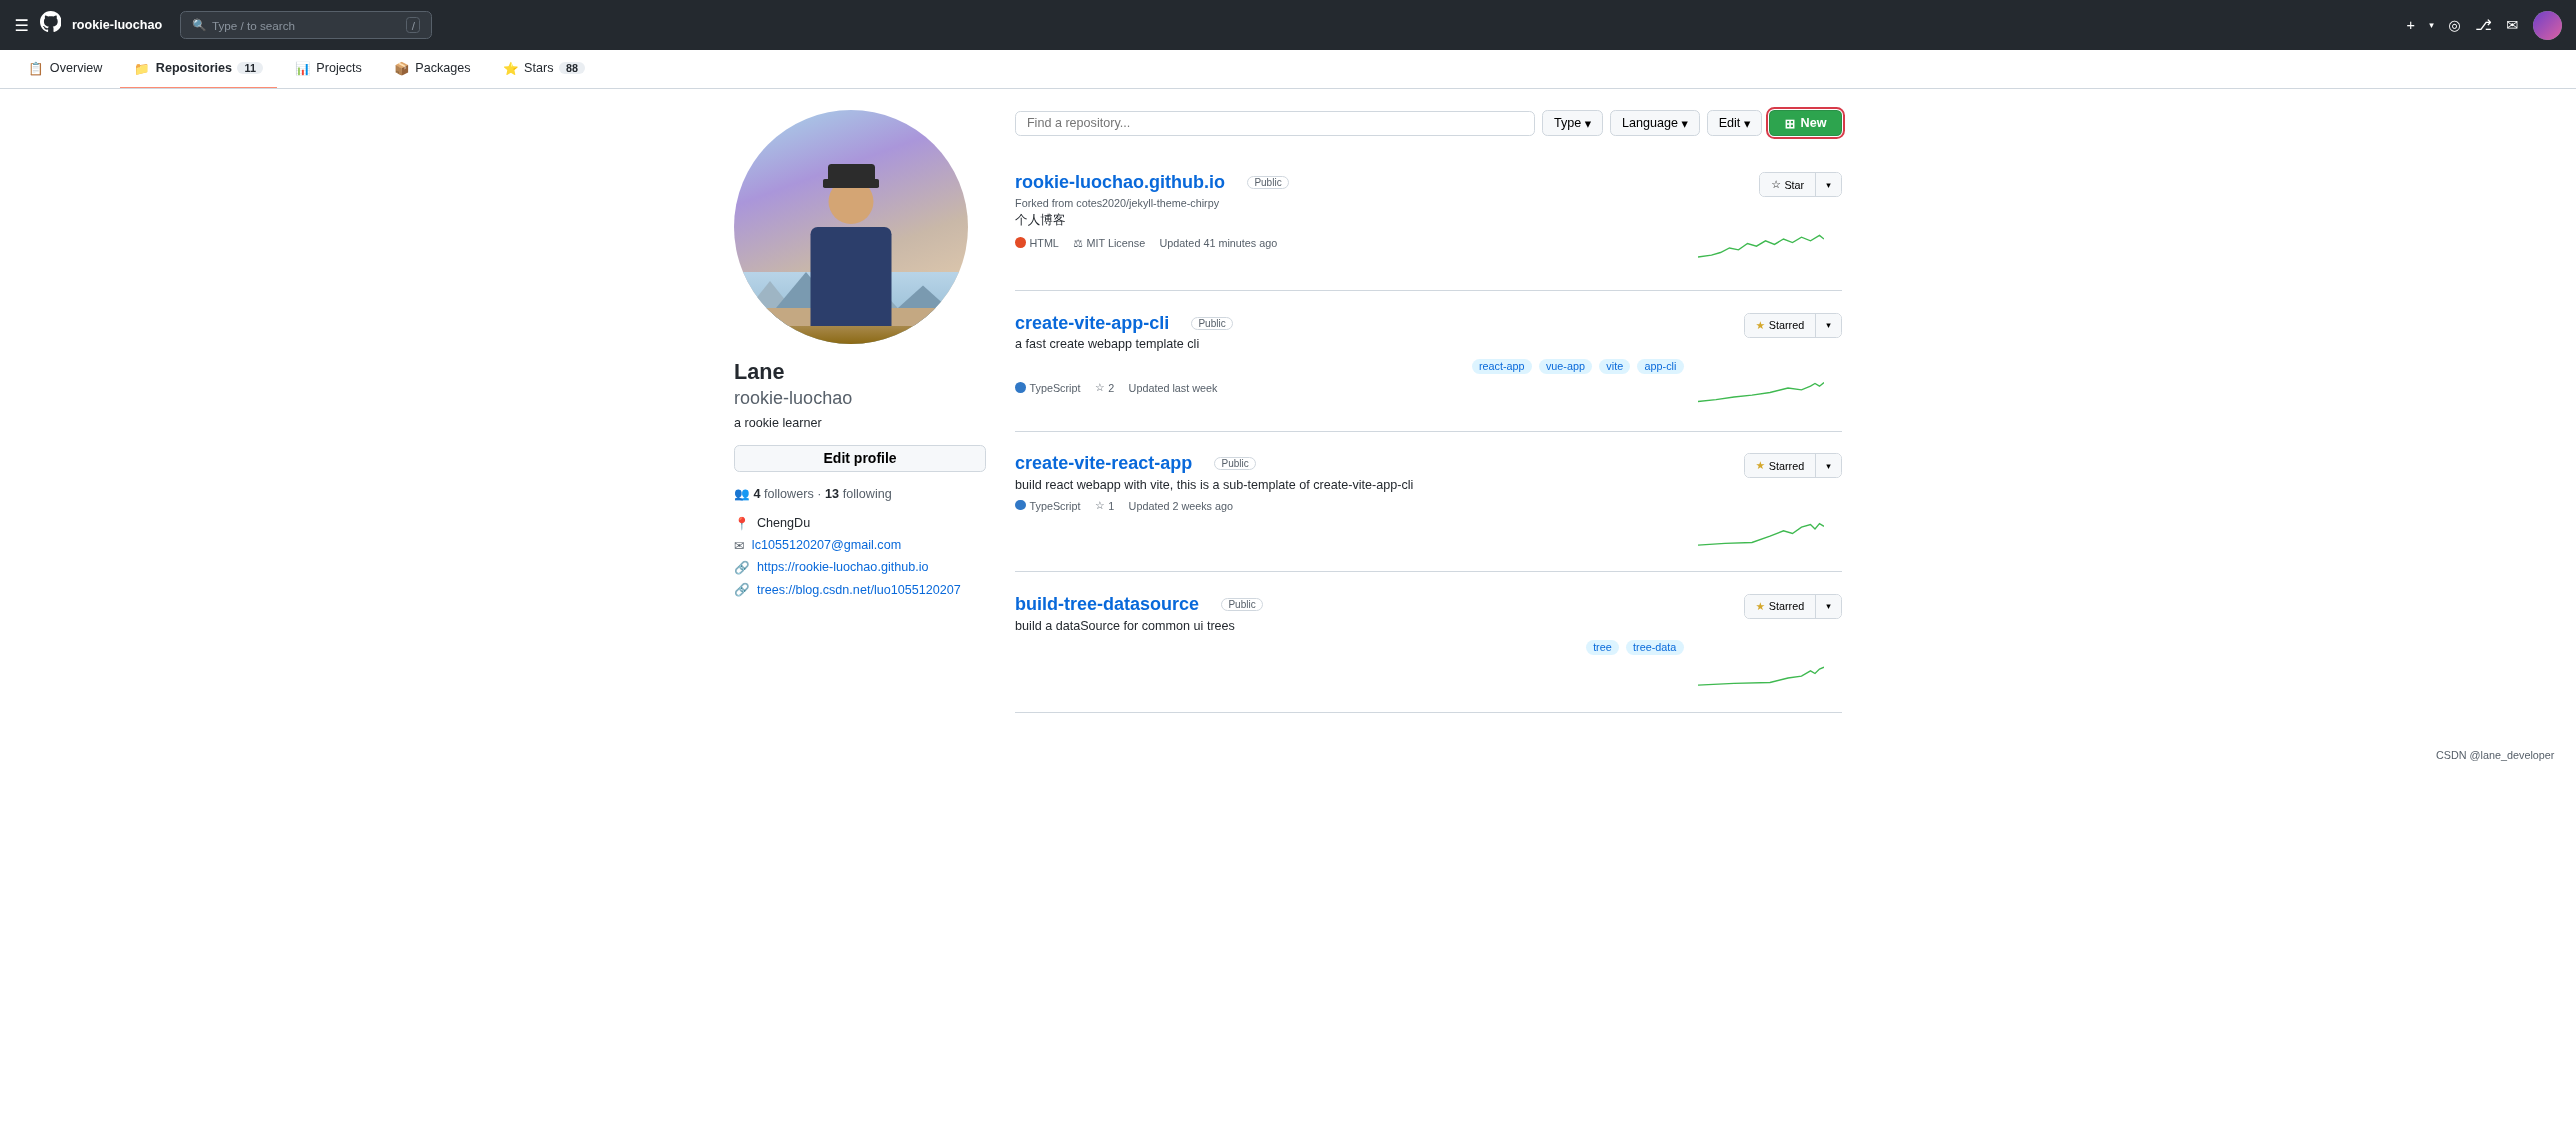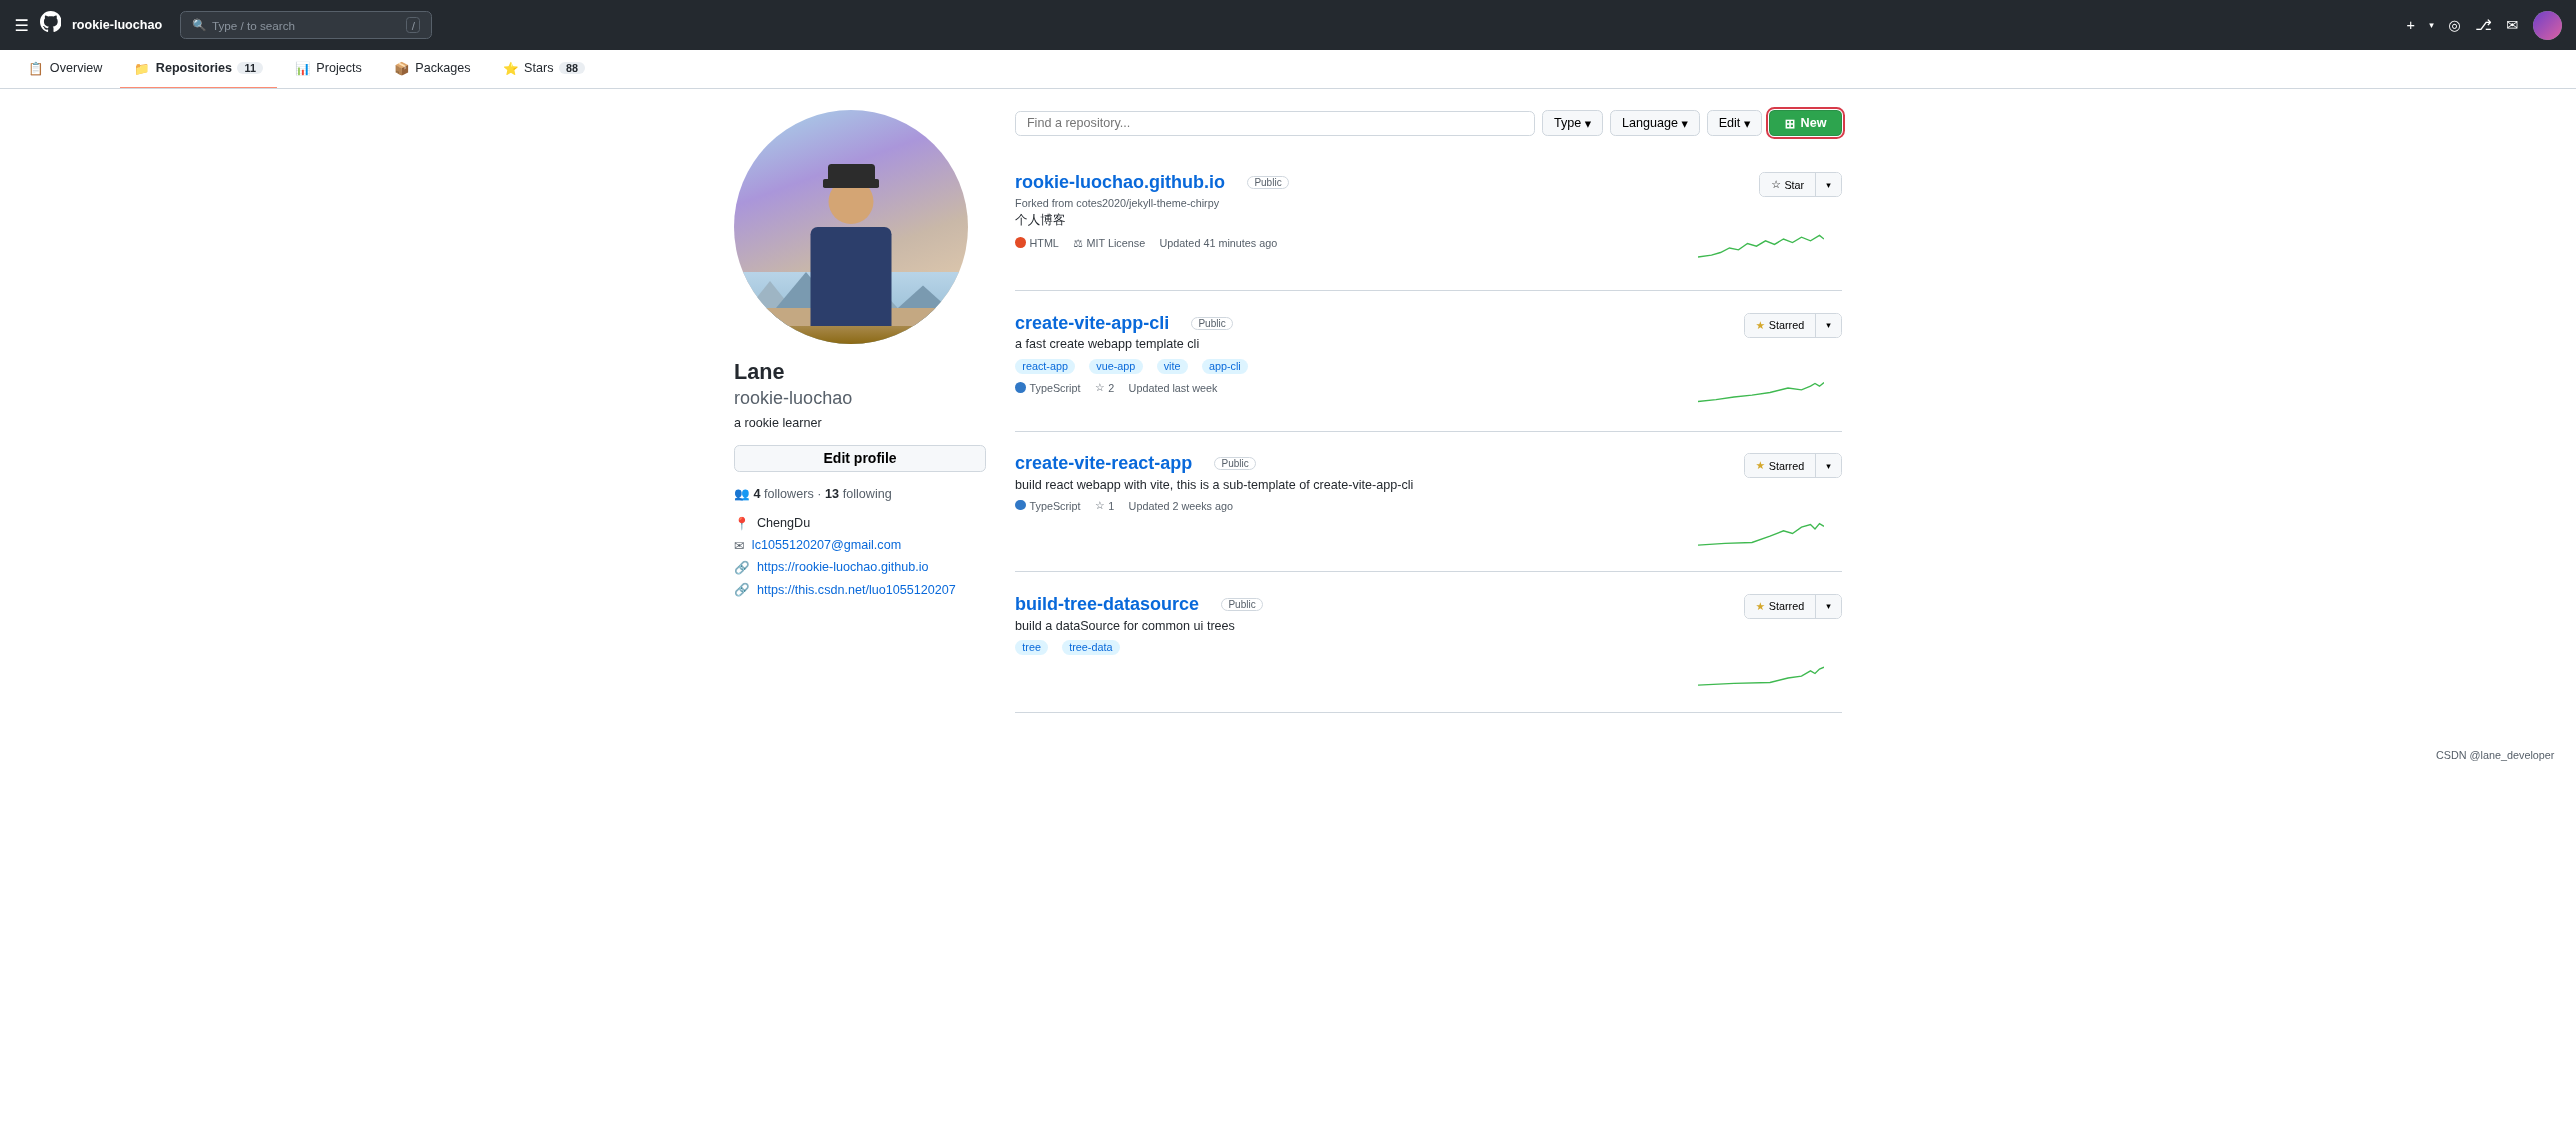--- a/index.html
+++ b/index.html
@@ -242,21 +242,21 @@
       border: 0.9px solid #d0d7de;
       border-radius: 18px;
       font-size: 10px;
       color: #57606a;
       font-weight: 400;
     }
     .repo-fork-line { font-size: 10.8px; color: #57606a; margin-bottom: 3.6px; }
     .repo-fork-line a { color: #57606a; text-decoration: none; }
     .repo-desc { font-size: 12.6px; color: #24292f; margin-bottom: 7.2px; }
     .repo-desc-cn { font-size: 12.6px; color: #24292f; margin-bottom: 7.2px; }
-    .repo-tags { display: flex; gap: 14px; flex-wrap: wrap; margin-bottom: 7.2px; }
+    .repo-tags { display: flex; gap: 7px; flex-wrap: wrap; margin-bottom: 7.2px; justify-content: flex-end; }
     .repo-tag {
       padding: 1.8px 7.2px;
       background: #ddf4ff;
       color: #0969da;
       border-radius: 18px;
       font-size: 10.8px;
       font-weight: 500;
       cursor: pointer;
     }
     .repo-meta-row {
@@ -419,21 +419,21 @@
       <div class="profile-meta-item">
         <span class="meta-icon">✉</span>
         <a>lc1055120207@gmail.com</a>
       </div>
       <div class="profile-meta-item">
         <span class="meta-icon">🔗</span>
         <a>https://rookie-luochao.github.io</a>
       </div>
       <div class="profile-meta-item">
         <span class="meta-icon">🔗</span>
-        <a>https://this.csdn.net/luo1055120207</a>
+        <a>trees://blog.csdn.net/luo1055120207</a>
       </div>
     </div>
   </aside>
 
   <main class="repo-section">
 
     <div class="repo-toolbar">
       <input class="repo-search" type="text" placeholder="Find a repository..." style="">
       <button class="toolbar-btn">
         <span>Type</span>

